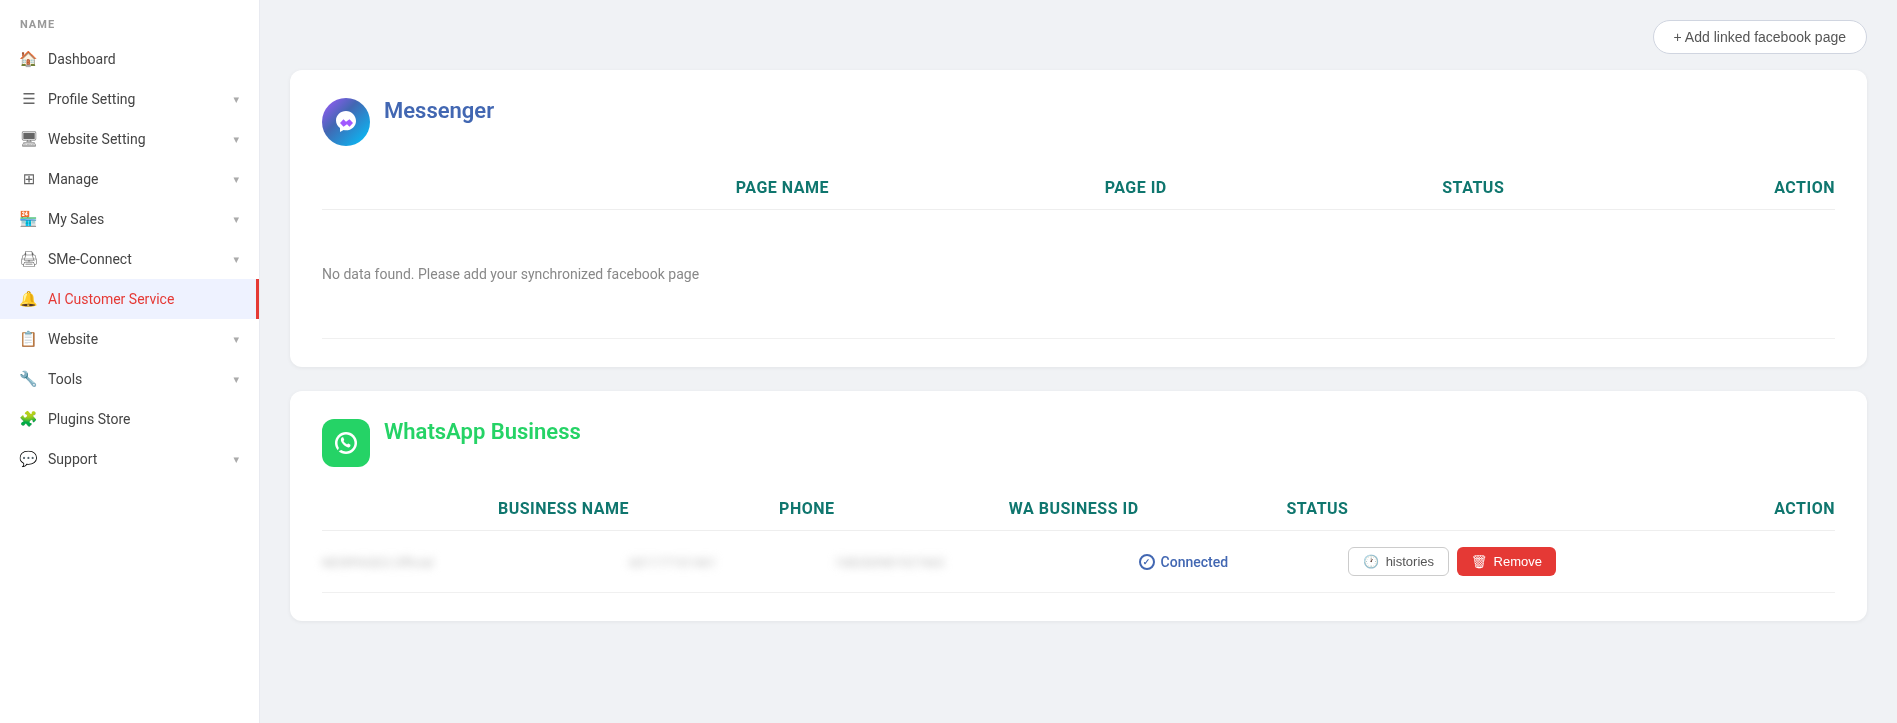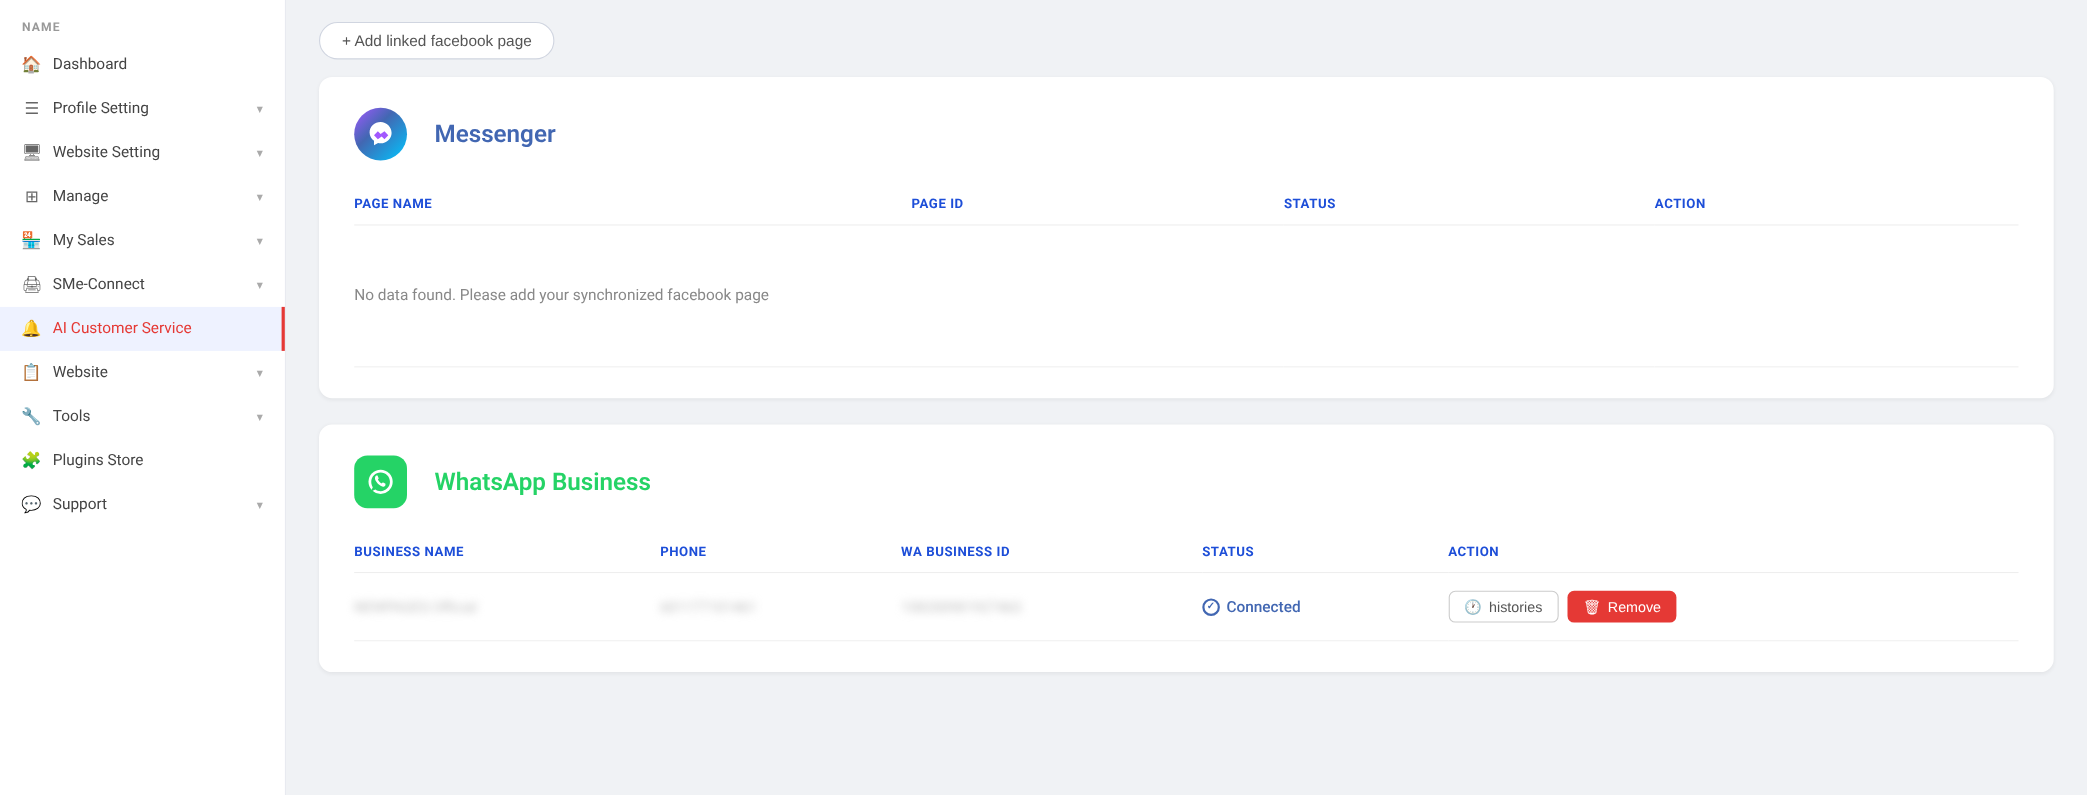--- a/index.html
+++ b/index.html
@@ -70,40 +70,40 @@
       background: #fff;
       border-radius: 12px;
       padding: 28px 32px;
       margin-bottom: 24px;
       box-shadow: 0 1px 4px rgba(0,0,0,0.06);
     }
 
     
     .top-bar {
       display: flex;
+      justify-content: flex-end;
       margin-bottom: 16px;
     }
     .add-fb-btn {
       background: #fff;
       border: 1.5px solid #d0d5e0;
       border-radius: 20px;
       padding: 8px 20px;
       font-size: 14px;
       color: #555;
       cursor: pointer;
       display: flex;
       align-items: center;
       gap: 6px;
     }
 
     
     .section-header {
       display: flex;
-      align-items: center;
-      gap: 25px;
+      gap: 14px;
       margin-bottom: 24px;
     }
     .section-title {
       font-size: 22px;
       font-weight: 600;
       color: #4267B2;
     }
     .section-title.whatsapp { color: #25D366; }
 
     
@@ -131,24 +131,24 @@
       color: white;
       font-size: 26px;
     }
 
     
     .data-table {
       width: 100%;
       border-collapse: collapse;
     }
     .data-table th {
-      text-align: left;
-      font-size: 12px;
+      text-align: right;
+      font-size: 16px;
       font-weight: 700;
-      color: #1d4ed8;
+      color: #0f766e;
       letter-spacing: 0.5px;
       padding: 8px 0 12px 0;
       border-bottom: 1px solid #eee;
     }
     .data-table td {
       padding: 16px 0;
       font-size: 14px;
       color: #444;
       border-bottom: 1px solid #f0f0f0;
     }

